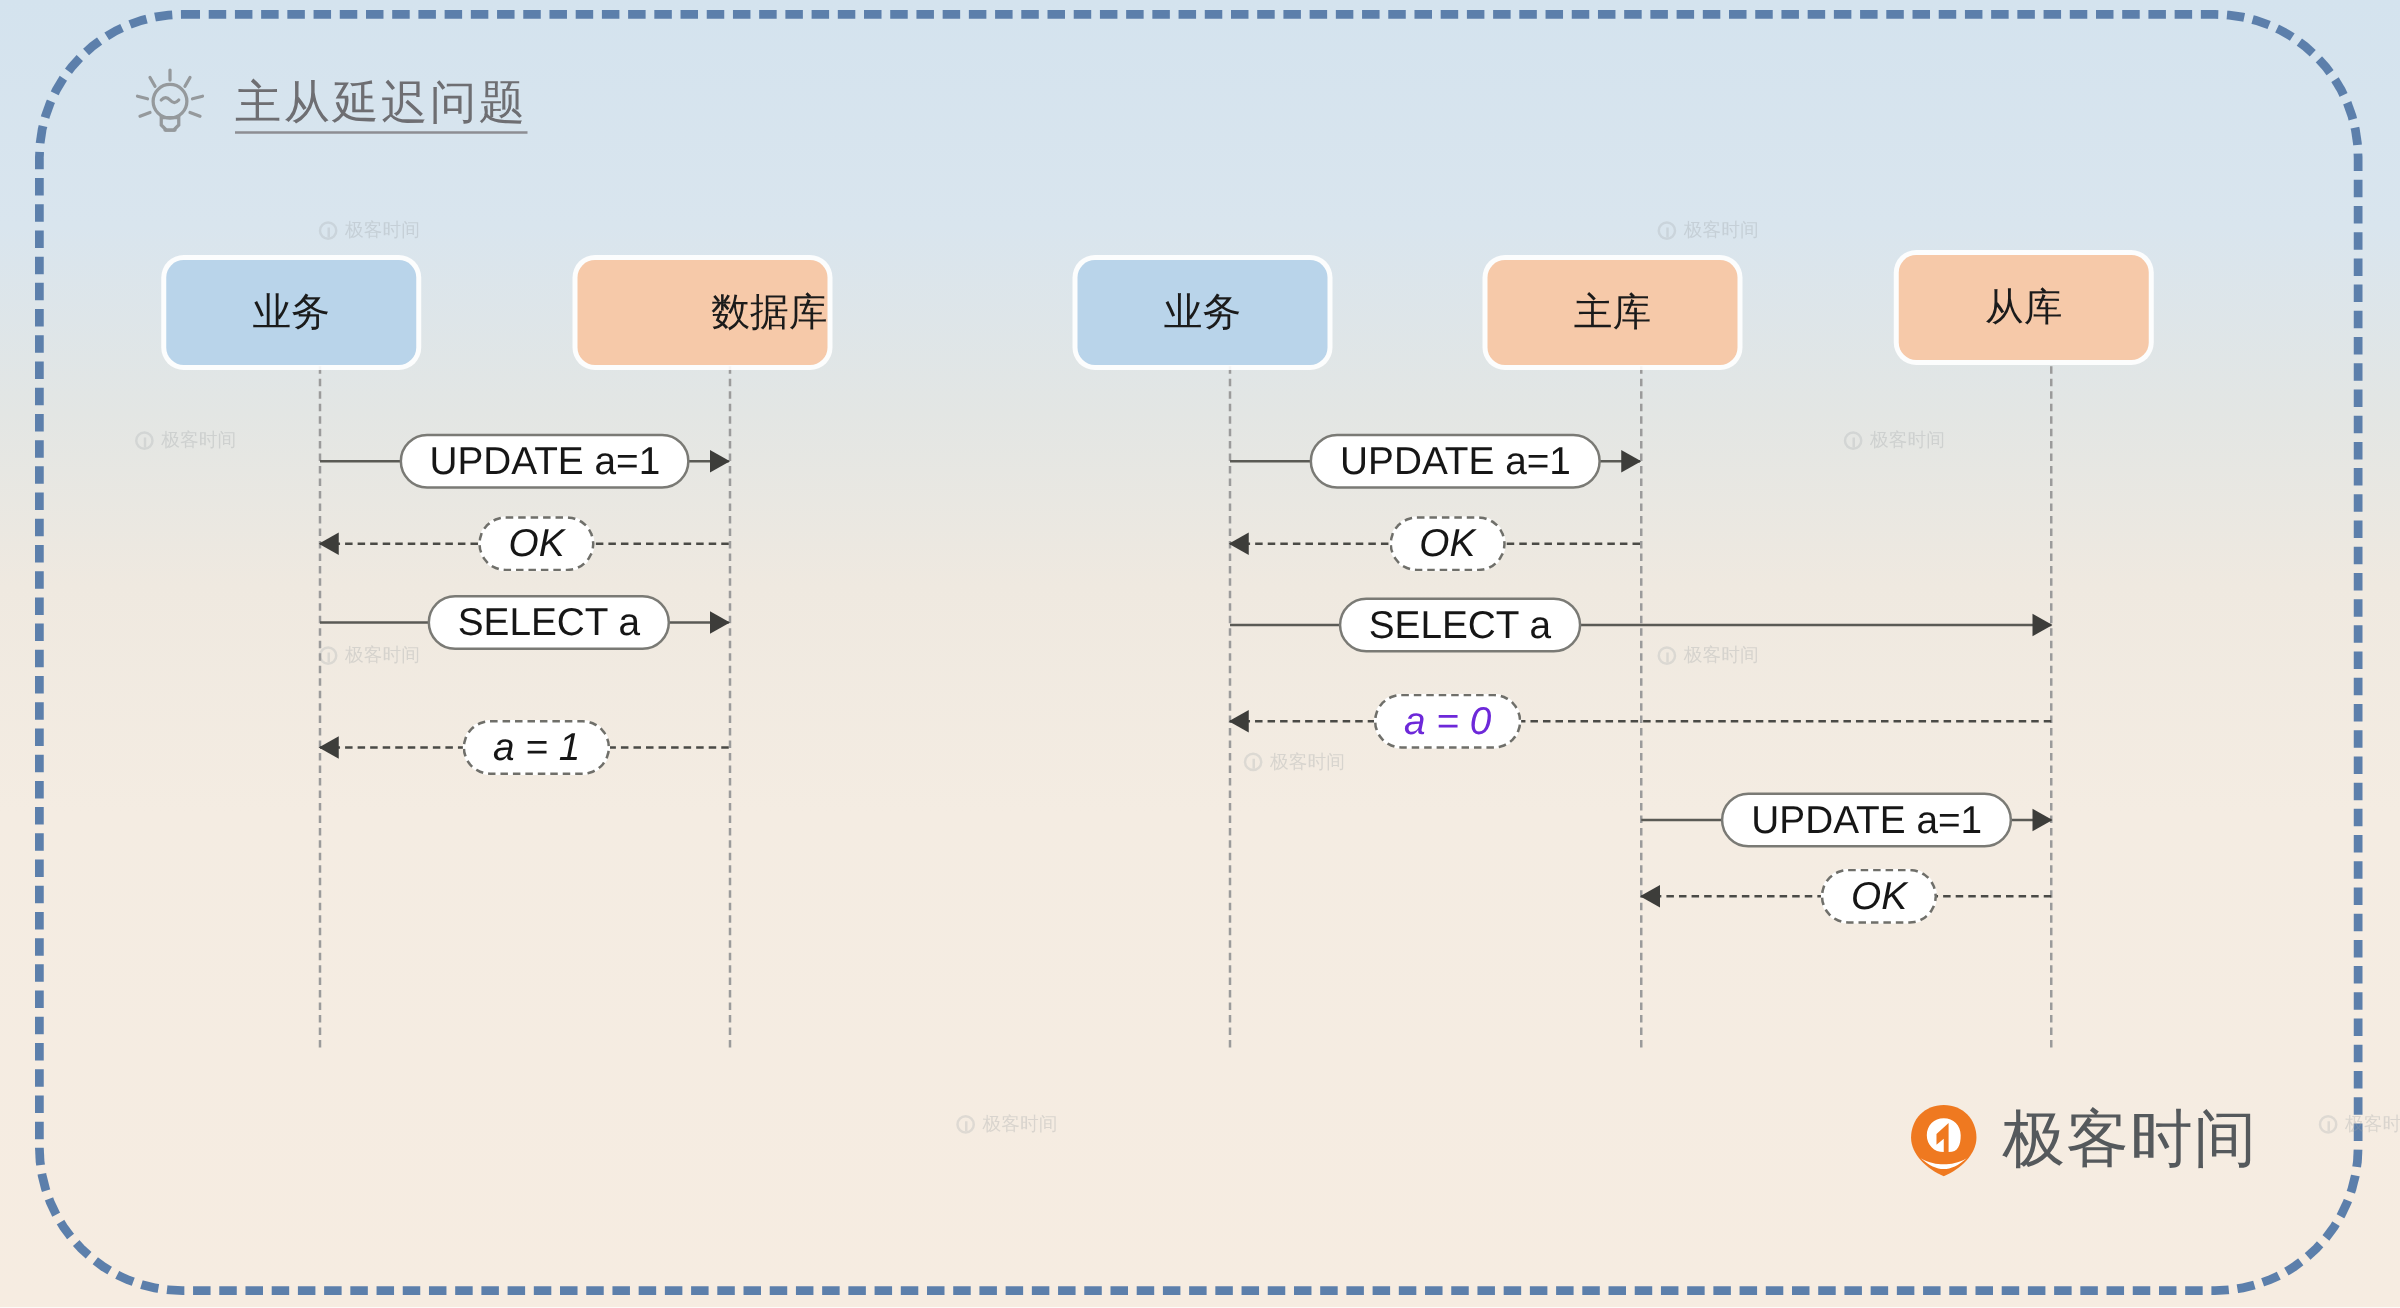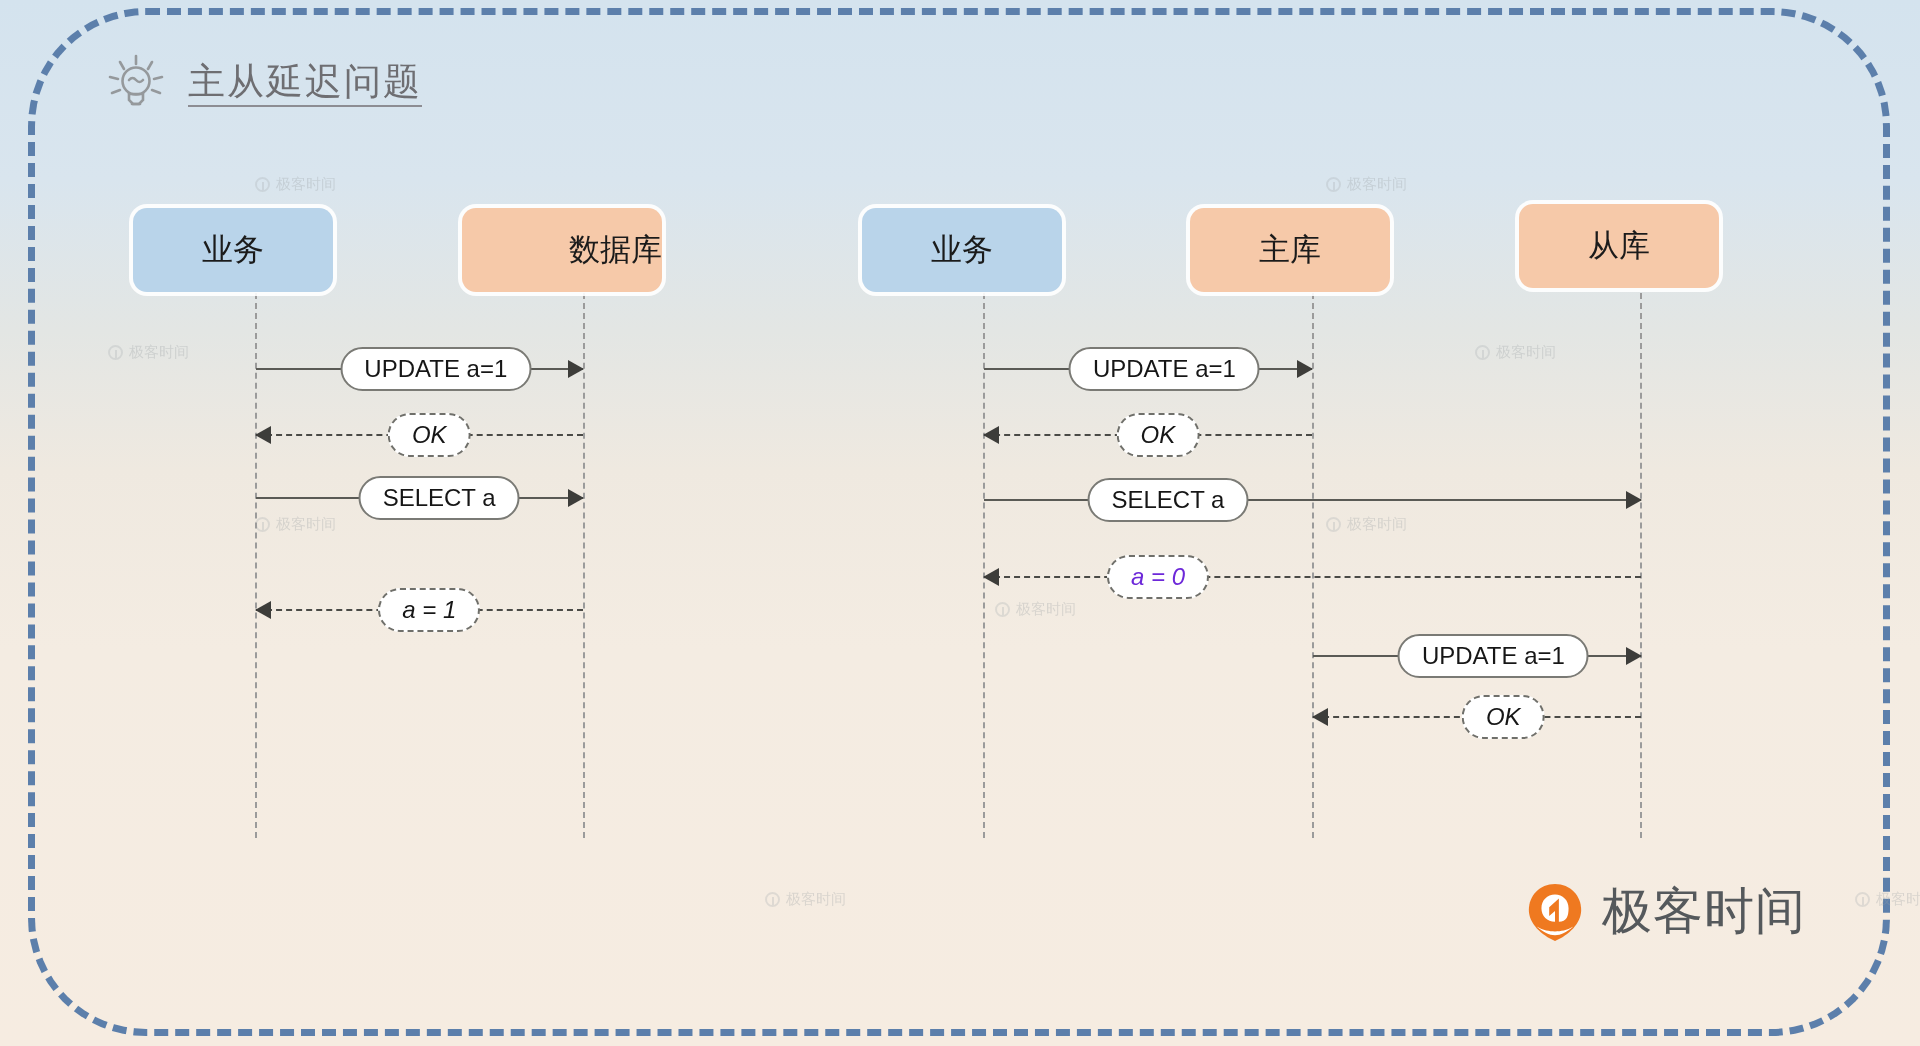--- a/index.html
+++ b/index.html
@@ -110,21 +110,21 @@
   
   .pill {
     position: absolute; top: 0;
     height: 44px;
     padding: 0 22px;
     min-width: 60px;
     background: #ffffff;
     border: 2px solid #7a7a75;
     border-radius: 24px;
     display: flex; align-items: center; justify-content: center;
-    font-size: 24px;
+    font-size: 31px;
     color: #161616;
     white-space: nowrap;
     transform: translateX(-50%);
   }
   .pill.dashed { border-style: dashed; border-color: #6f6f6a; font-style: italic; }
   .pill.red { color: #6d28d9; }
 
   
   #brand {
     position: absolute;
@@ -233,21 +233,21 @@
     <div class="head left"></div>
     <div class="pill dashed" style="left:53%;">OK</div>
   </div>
 
   <div class="msg" style="left:256px; top:476px; width:327px;">
     <div class="line"></div>
     <div class="head right"></div>
     <div class="pill" style="left:56%;">SELECT a</div>
   </div>
 
-  <div class="msg dash" style="left:256px; top:588px; width:327px;">
+  <div class="msg dash" style="left:256px; top:576px; width:327px;">
     <div class="line"></div>
     <div class="head left"></div>
     <div class="pill dashed" style="left:53%;">a = 1</div>
   </div>
 
   <div class="msg" style="left:984px; top:347px; width:328px;">
     <div class="line"></div>
     <div class="head right"></div>
     <div class="pill" style="left:55%;">UPDATE a=1</div>
   </div>

